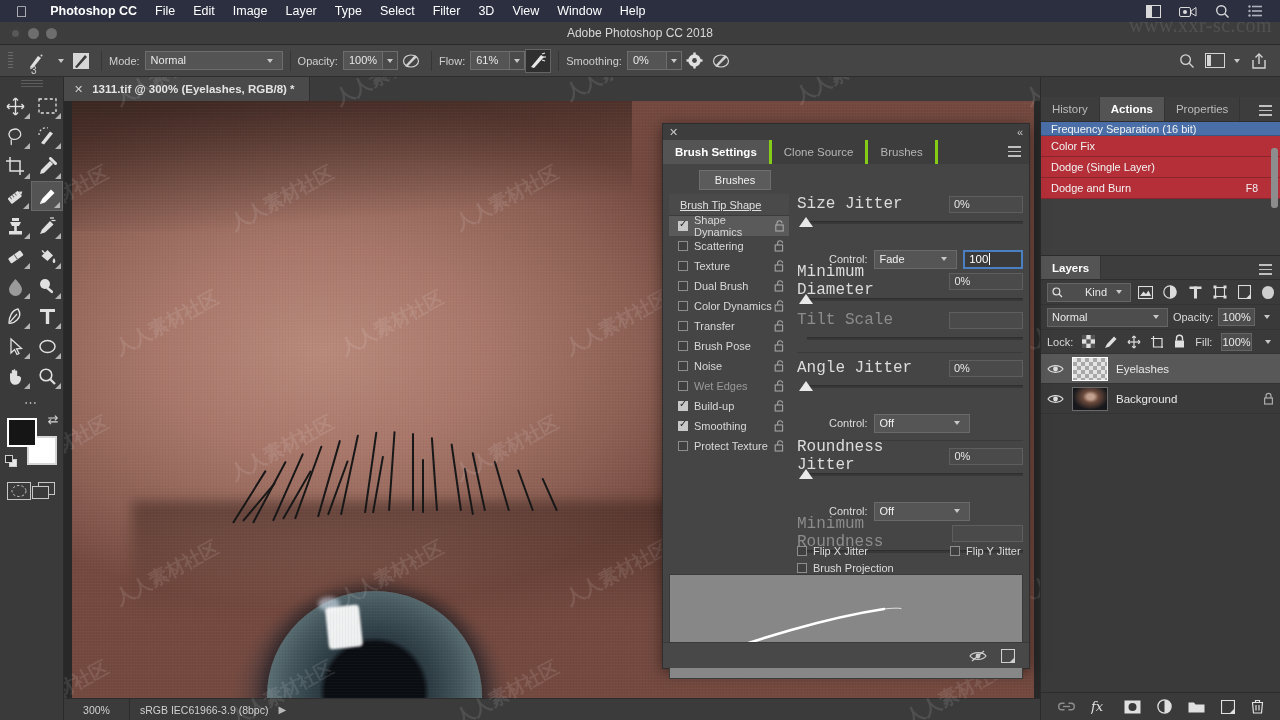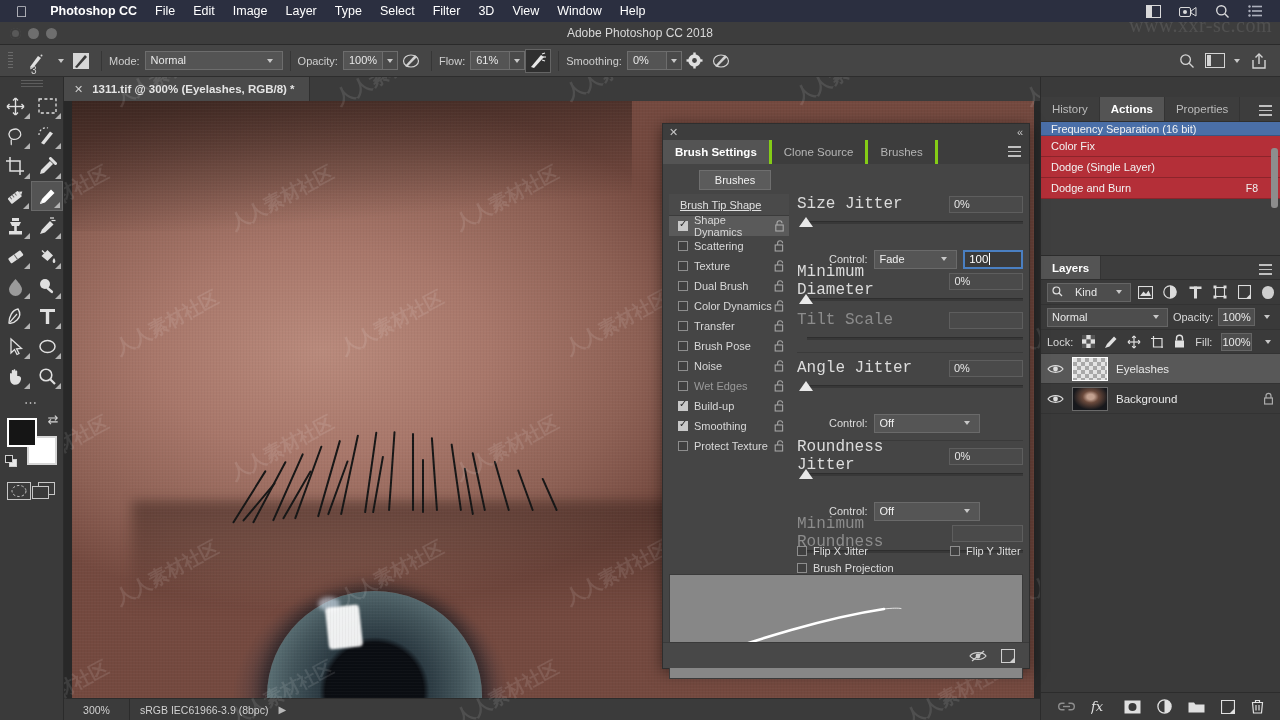--- a/index.html
+++ b/index.html
@@ -207,21 +207,21 @@
     border: 1px solid #5e5e5e; color: #e6e6e6; font-size: 11px; padding: 0 4px;
     display: flex; align-items: center; }
   .slider { position: relative; height: 16px; margin: 1px 0 2px 0; }
   .slider .track { position: absolute; left: 10px; right: 0; top: 6px; height: 3px;
     background: #383838; border-top: 1px solid #2e2e2e; }
   .slider .thumb { position: absolute; left: 2px; top: 2px; width: 0; height: 0;
     border-left: 7px solid transparent; border-right: 7px solid transparent;
     border-bottom: 10px solid #e9e9e9; }
   .ctrlrow { height: 24px; display: flex; align-items: center; gap: 6px; padding-left: 32px; margin-top: 16px; }
   .ctrlrow .cl { color: #dcdcdc; font-size: 11px; }
-  .psel { width: 106px; height: 19px; background: #555555; border: 1px solid #6a6a6a;
+  .psel { width: 96px; height: 19px; background: #555555; border: 1px solid #6a6a6a;
     color: #f2f2f2; font-size: 11px; padding: 0 5px; display: flex; align-items: center;
     justify-content: space-between; }
   .psel.wide { width: 105px; }
   .pnum-focus { width: 74px; height: 19px; background: #3a3a3a; border: 2px solid #4a7fc1;
     color: #ffffff; font-size: 11.5px; padding: 0 4px; display: flex; align-items: center;
     margin-left: auto; position: relative; }
   .caretbar { display: inline-block; width: 1px; height: 12px; background: #ffffff;
     margin-left: 1px; }
   .pdivider { height: 1px; background: #3a3a3a; margin: 5px 0; }
   .flips { position: absolute; left: 134px; top: 378px; right: 6px; }
@@ -1037,21 +1037,21 @@
       <span class="ptab active">Layers</span>
       <span class="ptab-menu">
           <i></i>
           <i></i>
           <i></i>
         </span>
     </div>
 
     <div class="lrow">
       <span class="kindsel">
-        <span style="display:flex; align-items:flex-start; gap:12px;">
+        <span style="display:flex; align-items:flex-end; gap:22px;">
           <svg width="11" height="11" viewBox="0 0 11 11">
               <circle cx="4.4" cy="4.4" r="3.4" fill="none" stroke="#e0e0e0" stroke-width="1.2"></circle>
               <line x1="7" y1="7" x2="10" y2="10" stroke="#e0e0e0" stroke-width="1.2"></line>
             </svg>
           <span>Kind</span>
         </span>
         <span class="caret"></span>
       </span>
       <span class="filtico">
         <svg width="15" height="13" viewBox="0 0 15 13">

